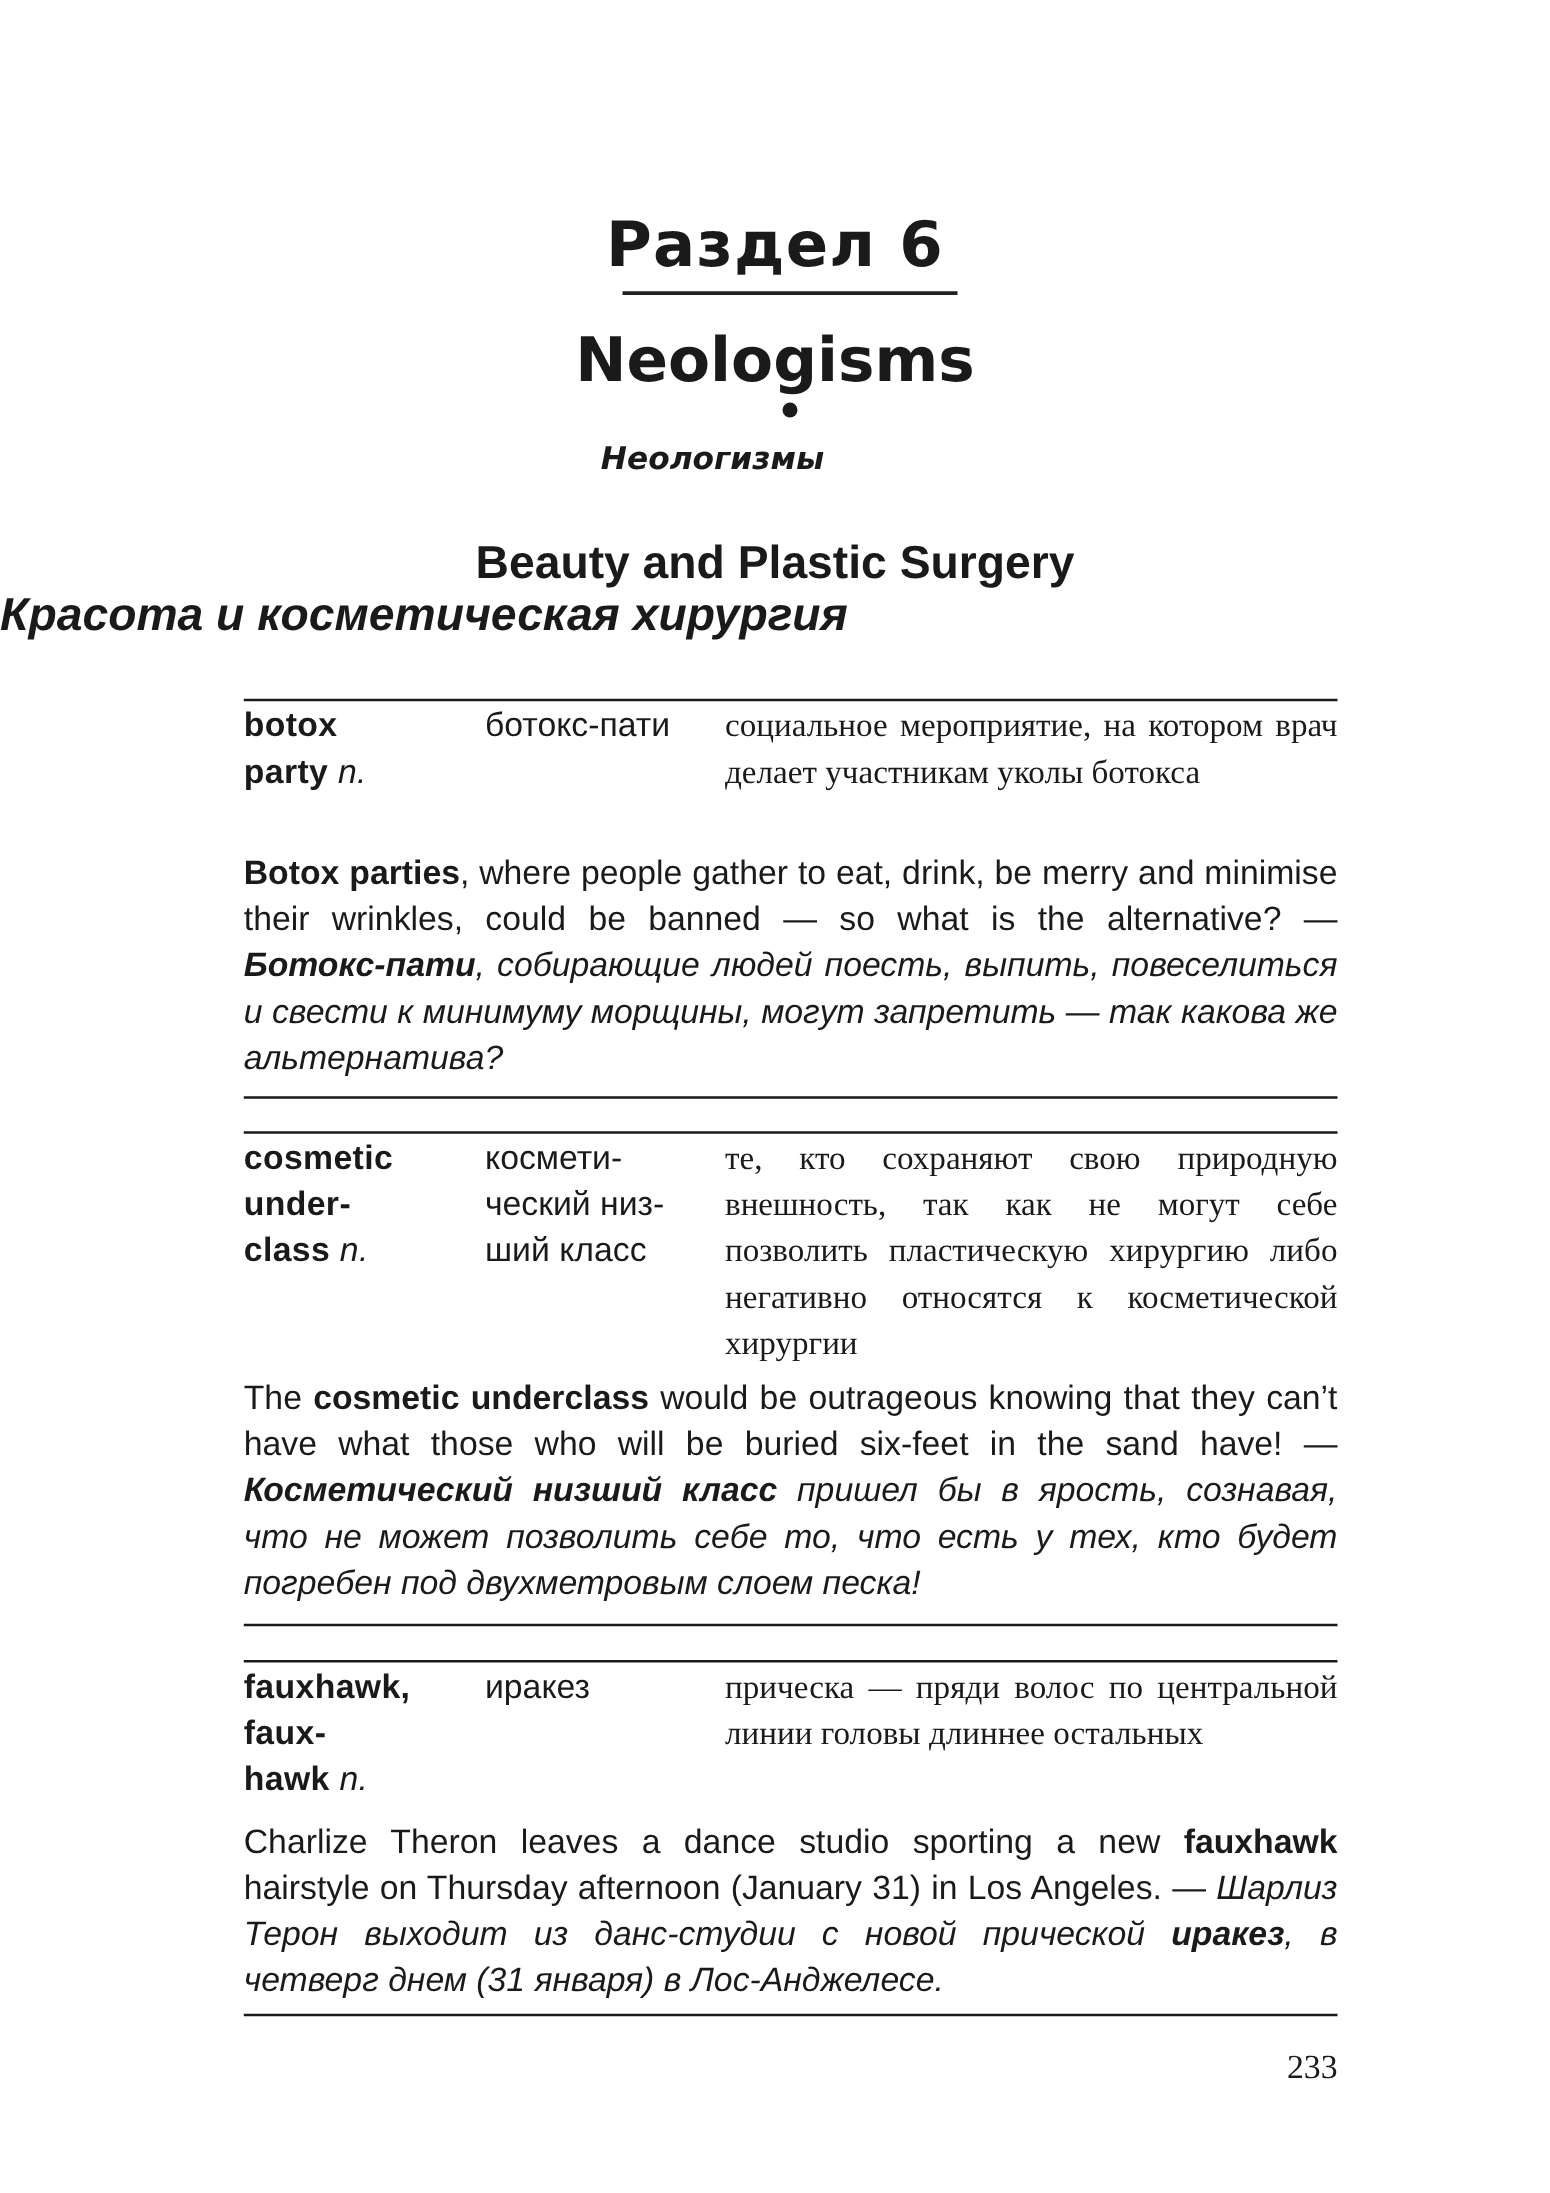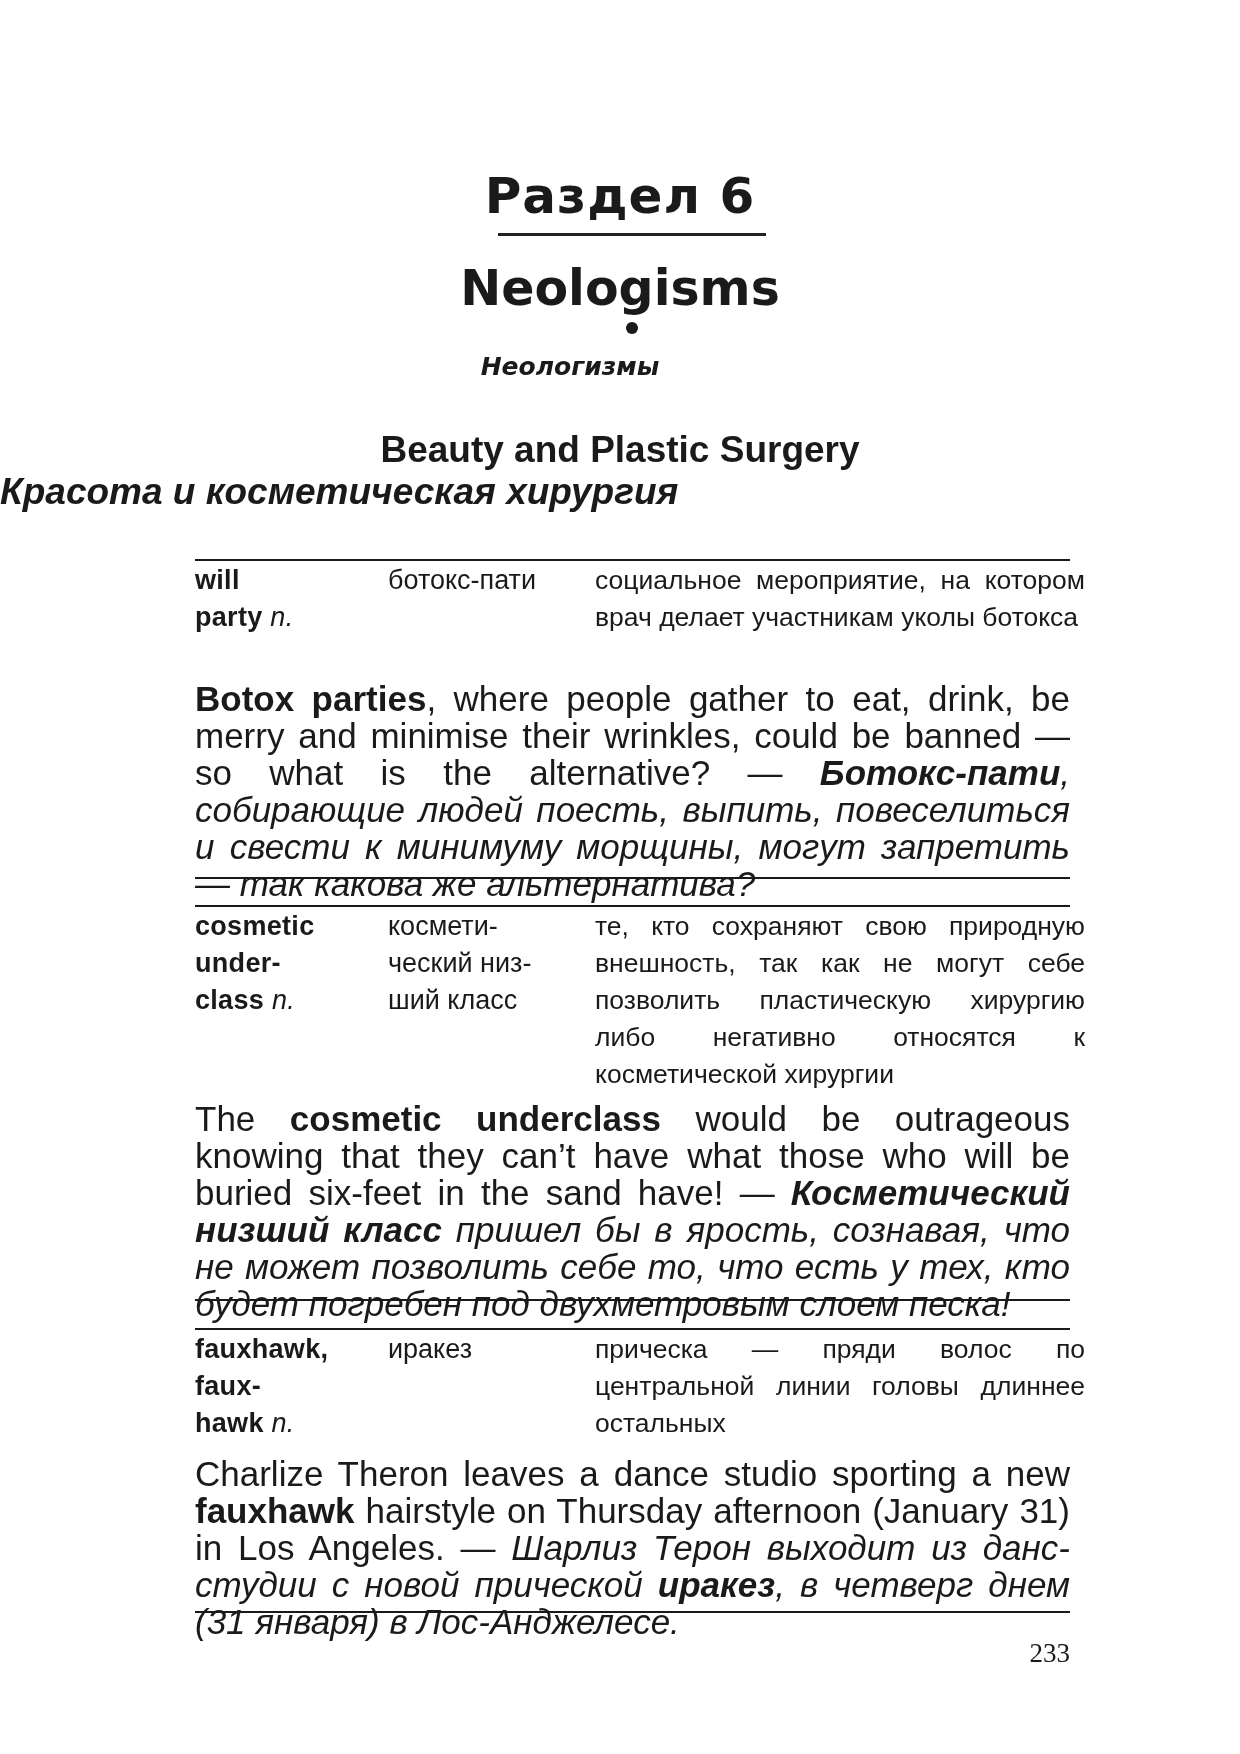--- a/index.html
+++ b/index.html
@@ -93,33 +93,33 @@
     font-weight: normal;
     font-style: italic;
   }
   .col-trans {
     left: 193px; width: 190px;
     font-family: "Liberation Sans", sans-serif;
     font-size: 27px;
     line-height: 37px;
   }
   .col-def {
-    left: 400px; width: 490px;
-    font-family: Liberation Sans, sans-serif;
+    left: 385px; width: 490px;
+    font-family: Liberation Serif, serif;
     font-size: 26.5px;
     line-height: 37px;
     text-align: justify;
     text-align-last: left;
   }
 
   
   .example {
     left: 195px; width: 875px;
     font-family: "Liberation Sans", sans-serif;
-    font-size: 35px;
+    font-size: 27px;
     line-height: 37px;
     text-align: justify;
     text-align-last: left;
   }
   .example b { font-weight: bold; }
   .example .ru { font-style: italic; }
   .example .ru b { font-style: italic; font-weight: bold; }
 
   .page-number {
     left: 1000px; width: 70px; top: 1637px;
@@ -136,21 +136,21 @@
 <div class="abs title-rule"></div>
 <div class="abs subtitle-en">Neologisms</div>
 <div class="abs bullet"></div>
 <div class="abs subtitle-ru">Неологизмы</div>
 <div class="abs topic-en">Beauty and Plastic Surgery</div>
 <div class="abs topic-ru">Красота и косметическая хирургия</div>
 
 <div class="abs rule" style="top:559px;"></div>
 <div class="abs entry" style="top:562px; height:112px;">
   <div class="abs col-term" style="top:0;">
-    <span>will</span><br>
+    <span>botox</span><br>
     <span>party</span>
     <span class="pos">n.</span>
   </div>
   <div class="abs col-trans" style="top:0;">
     <span>ботокс-пати</span>
   </div>
   <div class="abs col-def" style="top:0;">социальное мероприятие, на котором врач делает участникам уколы ботокса</div>
 </div>
 <div class="abs example" style="top:680px;">
   <b>Botox parties</b><span>, where people gather to eat, drink, be merry and minimise their wrinkles, could be banned — so what is the alternative? — </span><span class="ru"><b>Ботокс-пати</b><span>, собирающие людей поесть, выпить, повеселиться и свести к минимуму морщины, могут запретить — так какова же альтернатива?</span></span>

